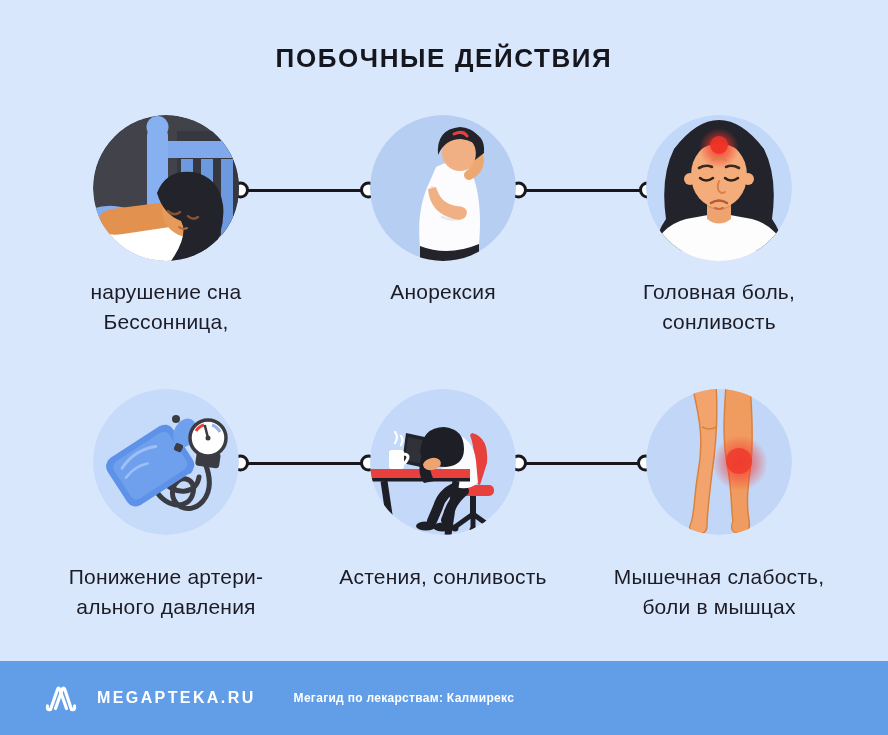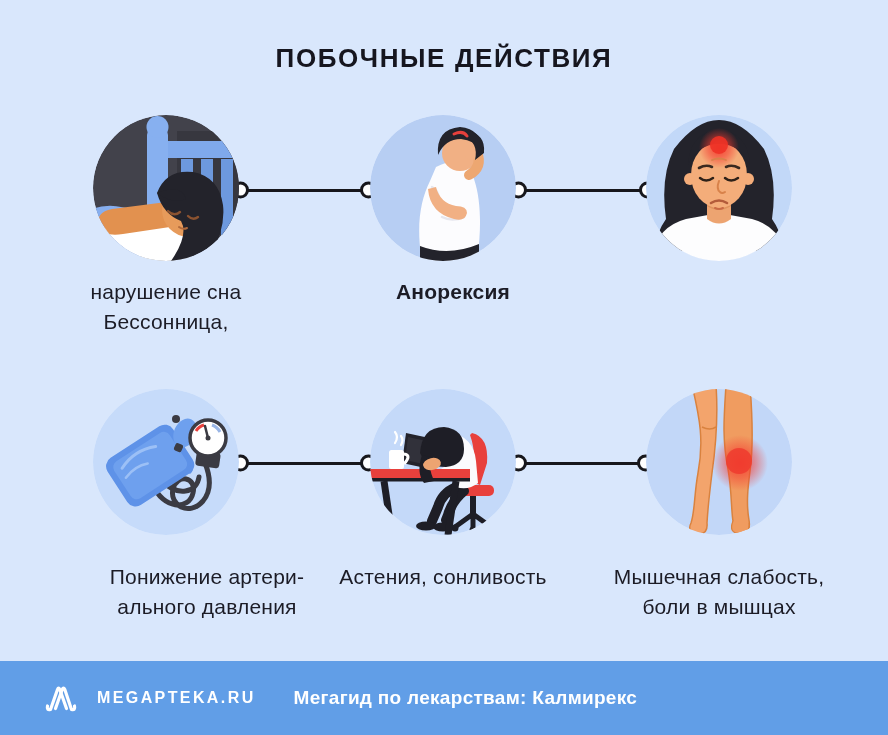--- a/index.html
+++ b/index.html
@@ -34,36 +34,36 @@
   .link-3{left:240px;top:461.5px;width:129px;}
   .link-4{left:518px;top:461.5px;width:128px;}
   .caption{
     position:absolute;width:330px;text-align:center;
     font-size:21px;line-height:30px;font-weight:500;color:#1c1c26;
     letter-spacing:0.2px;
   }
   .caption-line{display:block;}
   .caption-line:empty{display:none;}
   .cap-1{left:1px;top:277px;}
-  .cap-2{left:288px;top:277px;font-weight:bold;}
+  .cap-2{left:278px;top:277px;}
   .cap-3{left:554px;top:277px;}
-  .cap-4{left:1px;top:562px;padding-left:41px;}
+  .cap-4{left:1px;top:562px;}
   .cap-5{left:278px;top:562px;}
   .cap-6{left:554px;top:562px;}
   .footer{
     position:absolute;left:0;top:661px;width:888px;height:74px;
     background:#619ee7;display:flex;align-items:center;
     padding-left:44px;box-sizing:border-box;
   }
   .brand{
     color:#ffffff;font-weight:700;font-size:16px;
     letter-spacing:2.4px;margin-left:19px;white-space:nowrap;
   }
   .tagline{
-    color:#ffffff;font-weight:700;font-size:19px;
+    color:#ffffff;font-weight:700;font-size:12px;
     margin-left:38px;letter-spacing:0.3px;white-space:nowrap;
   }
 </style>
 </head>
 <body>
 
 <div class="page">
 
   <div class="title">ПОБОЧНЫЕ ДЕЙСТВИЯ</div>
 
@@ -261,20 +261,24 @@
   </div>
 
   <div class="caption cap-1">
     <span class="caption-line">нарушение сна</span>
     <span class="caption-line">Бессонница,</span>
   </div>
   <div class="caption cap-2">
     <span class="caption-line">Анорексия</span>
 
   </div>
+  <div class="caption cap-3">
+    <span class="caption-line">Головная боль,</span>
+    <span class="caption-line">сонливость</span>
+  </div>
   <div class="caption cap-4">
     <span class="caption-line">Понижение артери-</span>
     <span class="caption-line">ального давления</span>
   </div>
   <div class="caption cap-5">
     <span class="caption-line">Астения, сонливость</span>
 
   </div>
   <div class="caption cap-6">
     <span class="caption-line">Мышечная слабость,</span>

